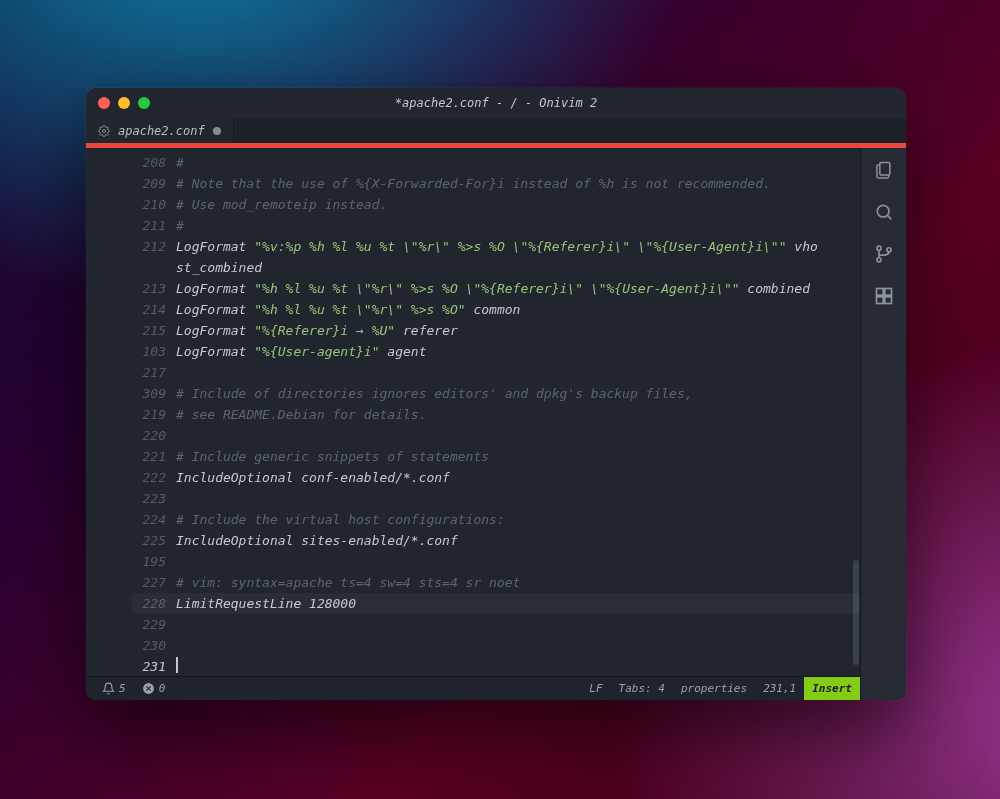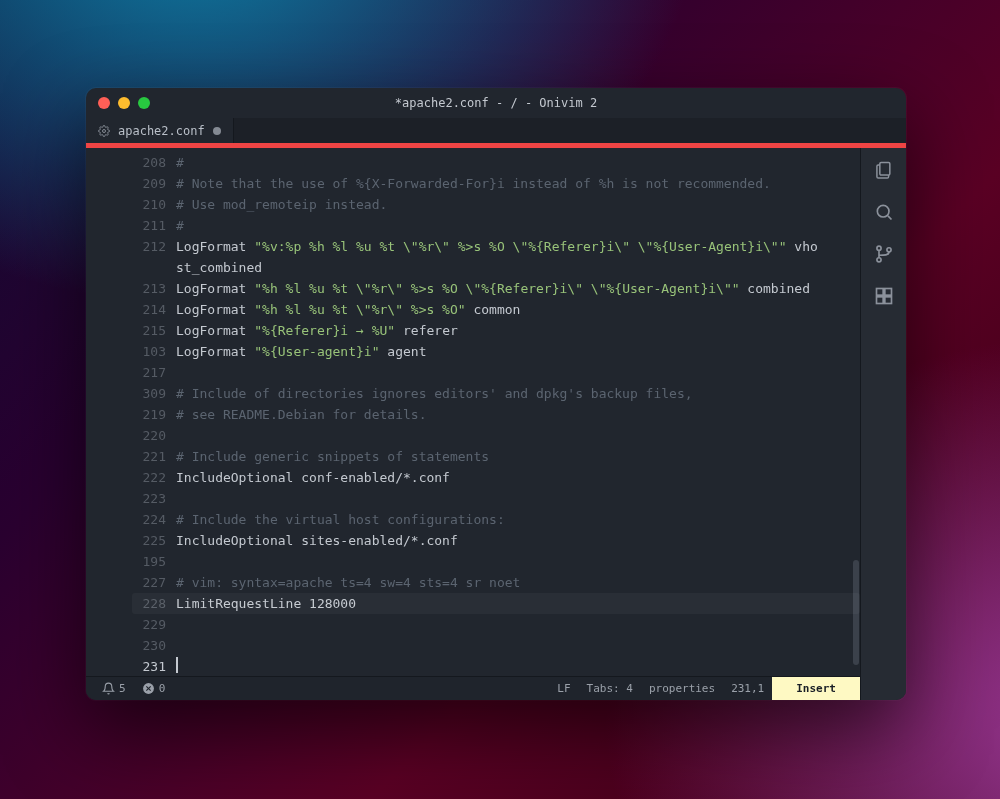--- a/index.html
+++ b/index.html
@@ -14,20 +14,21 @@
   .window {
     position: absolute;
     left: 86px; top: 88px;
     width: 820px; height: 612px;
     background: #21262e;
     border-radius: 10px;
     box-shadow: 0 30px 80px rgba(0,0,0,0.6), 0 0 0 1px rgba(255,255,255,0.04);
     display: flex;
     flex-direction: column;
     overflow: hidden;
+    font-style: italic;
   }
   .titlebar {
     height: 30px;
     display: flex;
     align-items: center;
     position: relative;
     font-size: 12px;
     color: #c4c9d0;
   }
   .traffic {
@@ -98,23 +99,23 @@
   .statusbar {
     height:24px; background:#1f242c;
     border-top: 1px solid #14181e;
     display:flex; align-items:center;
     font-size:11px; color:#9aa0a9;
     padding: 0 0 0 8px;
   }
   .statusbar .seg { display:flex; align-items:center; gap:4px; padding:0 8px;}
   .statusbar .spacer{flex:1;}
   .statusbar .mode {
-    background:#fef9c3; color:#1a1f26;
+    background:#84cc16; color:#1a1f26;
     height:100%; display:flex; align-items:center;
-    padding:0 24px; font-weight:600;
+    padding:0 8px; font-weight:600;
   }
   .scrollbar-v {
     position:absolute; right:0; top:0; width:8px; height:100%;
     background: rgba(0,0,0,0);
   }
   .scroll-thumb-v{
     position:absolute; right:1px; width:6px; border-radius:3px;
     background:#3b414b;
   }
   svg { display:block; }

